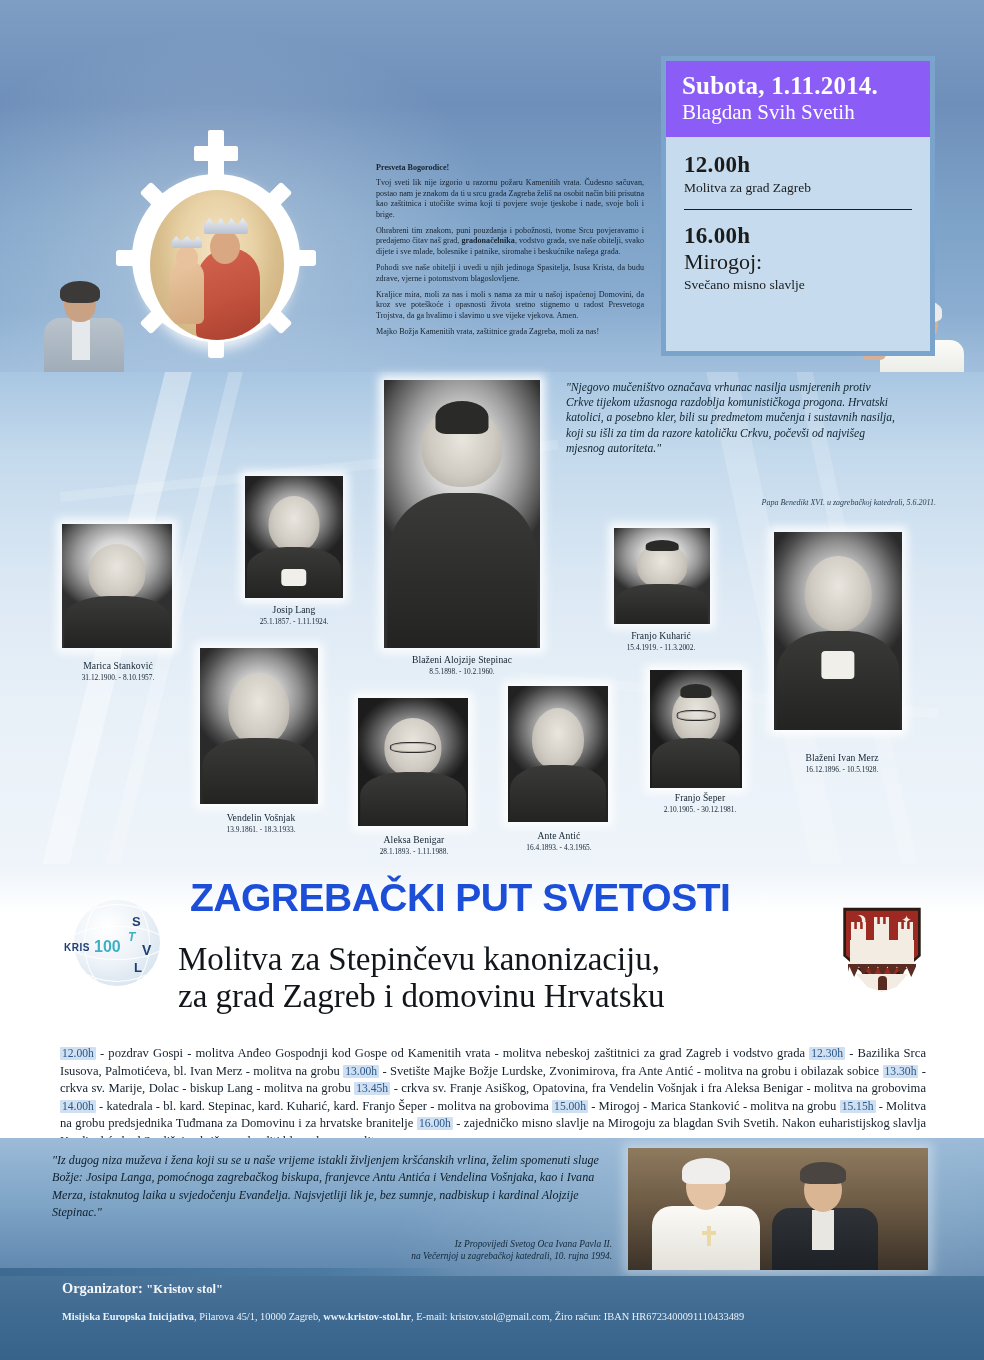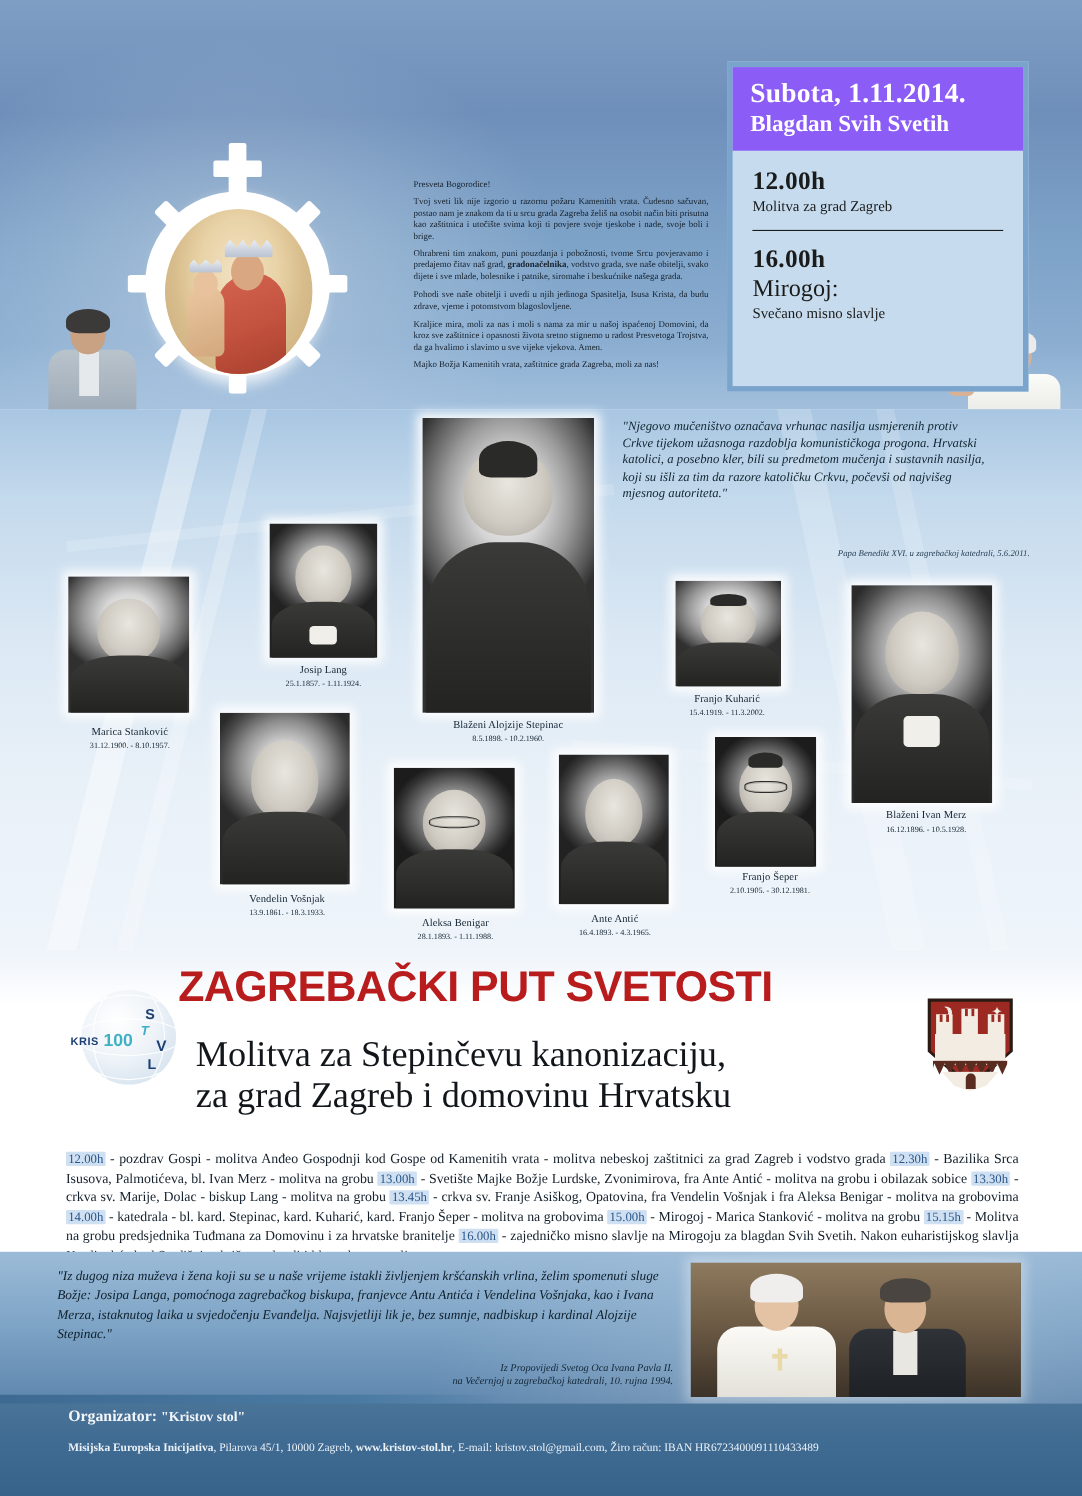--- a/index.html
+++ b/index.html
@@ -129,35 +129,35 @@
 
   
   .prayer {
     position:absolute; left:376px; top:163px; width:268px;
     color:#16222e;
     font-size:8.1px; line-height:10.4px;
     text-align:justify;
   }
   .prayer p { margin-bottom:6px; }
   .prayer p:last-child { margin-bottom:0; }
-  .prayer .lead { font-weight:400; margin-bottom:5px; }
+  .prayer .lead { font-weight:700; margin-bottom:5px; }
   .prayer b { font-weight:700; }
 
   
   .datebox {
     position:absolute; left:661px; top:56px; width:274px; height:300px;
     border:5px solid #7aa4cb;
     background:#c6dcee;
   }
   .datebox .red {
     background:#8b5cf6; color:#fff;
     padding:11px 14px 12px 16px;
   }
   .datebox .red .l1 { font-size:25px; font-weight:700; letter-spacing:0.2px; line-height:28px; }
-  .datebox .red .l2 { font-size:21px; font-weight:700; line-height:25px; }
+  .datebox .red .l2 { font-size:21px; font-weight:400; line-height:25px; }
   .datebox .body { padding:14px 16px 10px 18px; color:#1b1b1b; }
   .datebox .time { font-size:23px; font-weight:700; line-height:27px; letter-spacing:0.3px; }
   .datebox .place { font-size:22px; font-weight:400; line-height:26px; }
   .datebox .sub { font-size:13.5px; line-height:18px; margin-top:1px; }
   .datebox hr { border:0; border-top:1.6px solid #1b1b1b; margin:12px 2px 12px 0; }
 
   
   .quote-benedict {
     position:absolute; left:566px; top:380px; width:330px;
     font-style:italic; font-size:11.6px; line-height:15.2px; color:#10242f;
@@ -258,24 +258,24 @@
   }
   .logo-txt { position:absolute; font-weight:700; font-family:"Liberation Sans", sans-serif; }
   .lt-kris { left:18px; top:50px; font-size:10px; color:#1e3f73; letter-spacing:0.5px; }
   .lt-100 { left:48px; top:46px; font-size:16px; color:#3fb0c4; }
   .lt-s { left:86px; top:22px; font-size:13px; color:#1e3f73; }
   .lt-t { left:82px; top:38px; font-size:12px; color:#3fb0c4; font-style:italic; }
   .lt-v { left:96px; top:50px; font-size:14px; color:#1e3f73; }
   .lt-l { left:88px; top:68px; font-size:13px; color:#1e3f73; }
 
   .title-main {
-    position:absolute; left:162px; top:876px; width:660px;
+    position:absolute; left:190px; top:876px; width:660px;
     font-family:"Liberation Sans", sans-serif;
     font-weight:700; font-size:39px; line-height:44px;
-    color:#b91c1c; letter-spacing:-0.5px;
+    color:#1d4ed8; letter-spacing:-0.5px;
   }
   .title-sub {
     position:absolute; left:178px; top:918px; width:680px;
     font-size:33px; line-height:37px; color:#12161a;margin-top:23px;
   }
 
   .coat {
     position:absolute; left:838px; top:906px; width:88px; height:86px;
   }
   .coat .shield {
@@ -439,21 +439,21 @@
     <div class="phand"></div>
     <div class="phead"></div>
       <div class="phair"></div>
   </div>
 
   <div class="prayer">
     <div class="lead">Presveta Bogorodice!</div>
     <p>Tvoj sveti lik nije izgorio u razornu požaru Kamenitih vrata. Čudesno sačuvan, postao nam je znakom da ti u srcu grada Zagreba želiš na osobit način biti prisutna kao zaštitnica i utočište svima koji ti povjere svoje tjeskobe i nade, svoje boli i brige.</p>
     <p><span>Ohrabreni tim znakom, puni pouzdanja i pobožnosti, tvome Srcu povjeravamo i predajemo čitav naš grad, </span><b>gradonačelnika</b><span>, vodstvo grada, sve naše obitelji, svako dijete i sve mlade, bolesnike i patnike, siromahe i beskućnike našega grada.</span></p>
     <p>Pohodi sve naše obitelji i uvedi u njih jedinoga Spasitelja, Isusa Krista, da budu zdrave, vjerne i potomstvom blagoslovljene.</p>
-    <p>Kraljice mira, moli za nas i moli s nama za mir u našoj ispaćenoj Domovini, da kroz sve zaštitnice i opasnosti života sretno stignemo u radost Presvetoga Trojstva, da ga hvalimo i slavimo u sve vijeke vjekova. Amen.</p>
+    <p>Kraljice mira, moli za nas i moli s nama za mir u našoj ispaćenoj Domovini, da kroz sve poteškoće i opasnosti života sretno stignemo u radost Presvetoga Trojstva, da ga hvalimo i slavimo u sve vijeke vjekova. Amen.</p>
     <p>Majko Božja Kamenitih vrata, zaštitnice grada Zagreba, moli za nas!</p>
   </div>
 
   <div class="datebox">
     <div class="red">
       <div class="l1">Subota, 1.11.2014.</div>
       <div class="l2">Blagdan Svih Svetih</div>
     </div>
     <div class="body">
       <div class="time">12.00h</div>
@@ -562,21 +562,21 @@
     <div class="nm">Franjo Šeper</div>
     <div class="dt">2.10.1905. - 30.12.1981.</div>
   </div>
 
   <div class="photo" style="left:774px; top:532px; width:128px; height:198px;">
     <div class="ph"></div>
     <div class="head" style="top:12%; height:38%;"></div>
     <div class="torso" style="height:50%;"></div>
     <div class="collar" style="bottom:26%;"></div>
   </div>
-  <div class="cap" style="left:756px; top:736px; width:172px;">
+  <div class="cap" style="left:756px; top:752px; width:172px;">
     <div class="nm">Blaženi Ivan Merz</div>
     <div class="dt">16.12.1896. - 10.5.1928.</div>
   </div>
 
   <div class="band-title"></div>
 
   <div class="kristov-logo">
     <div class="globe">
       <div class="mer" style="left:-10px; top:4px; width:106px; height:78px; border-radius:50%;"></div>
       <div class="mer" style="left:10px; top:-6px; width:66px; height:98px; border-radius:50%;"></div>

